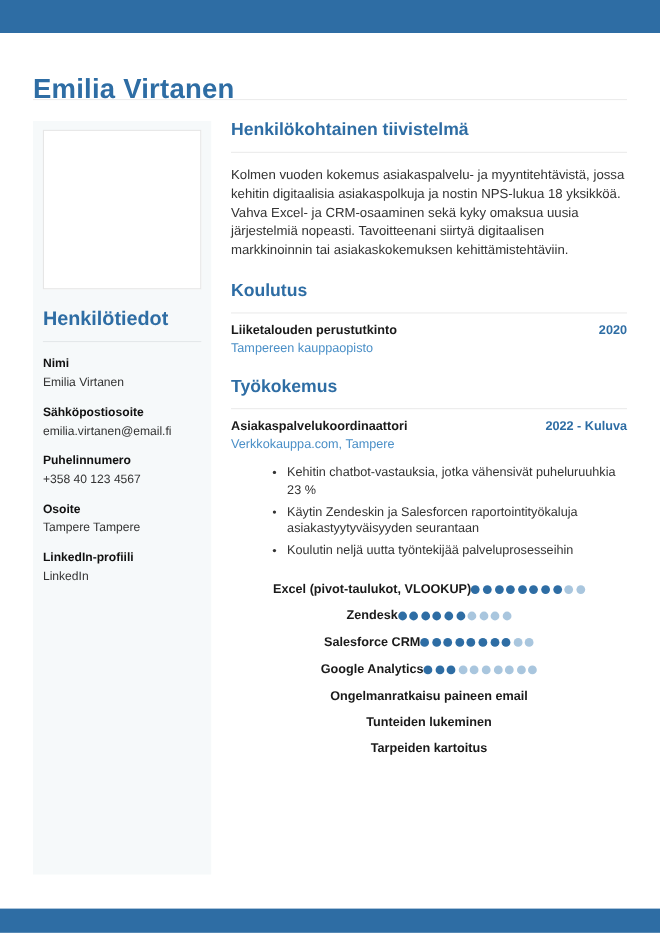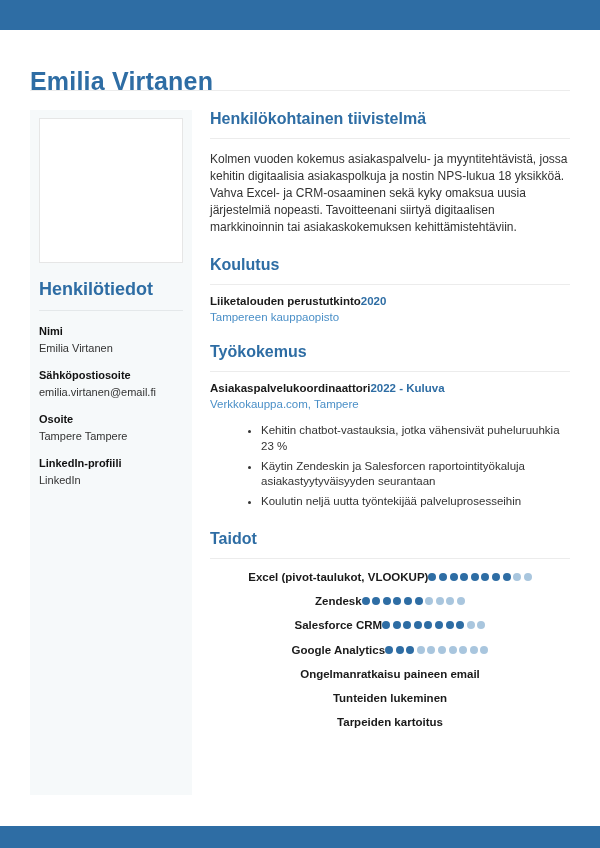--- a/index.html
+++ b/index.html
@@ -43,21 +43,21 @@
 
   
   .main{position:absolute;left:210px;top:104px;width:360px;}
   .section-heading{
     font-size:16px;font-weight:bold;color:var(--accent);
     padding:6px 0 10px 0;border-bottom:1px solid var(--rule);
   }
   .summary-text{font-size:12px;line-height:17px;color:#333;margin:12px 0 14px 0;}
 
   .entry{margin-top:10px;}
-  .entry-head{display:flex;justify-content:flex-start;align-items:baseline;}
+  .entry-head{display:flex;justify-content:space-between;align-items:baseline;}
   .entry-title{font-size:11.5px;font-weight:bold;color:#1a1a1a;}
   .entry-date{font-size:11.5px;font-weight:bold;color:var(--accent);white-space:nowrap;}
   .entry-sub{font-size:11.5px;color:var(--link);margin-top:4px;}
   .entry ul{margin:13px 0 10px 0;padding-left:19px;}
   .entry li{font-size:11.5px;color:#333;line-height:15.5px;margin-bottom:4.5px;margin-left:32px;}
 
   .section{margin-bottom:6px;}
   .section + .section{margin-top:14px;}
 
   
@@ -84,20 +84,24 @@
       <div class="side-field">
         <div class="side-label">Nimi</div>
         <div class="side-value">Emilia Virtanen</div>
       </div>
 
       <div class="side-field">
         <div class="side-label">Sähköpostiosoite</div>
         <div class="side-value">emilia.virtanen@email.fi</div>
       </div>
 
+      <div class="side-field">
+        <div class="side-label">Puhelinnumero</div>
+        <div class="side-value">+358 40 123 4567</div>
+      </div>
 
       <div class="side-field">
         <div class="side-label">Osoite</div>
         <div class="side-value">Tampere Tampere</div>
       </div>
 
       <div class="side-field">
         <div class="side-label">LinkedIn-profiili</div>
         <div class="side-value">LinkedIn</div>
       </div>
@@ -142,21 +146,20 @@
               <li>Käytin Zendeskin ja Salesforcen raportointityökaluja asiakastyytyväisyyden seurantaan</li>
 
               <li>Koulutin neljä uutta työntekijää palveluprosesseihin</li>
             </ul>
         </div>
 
       </div>
   </section>
 
   <section class="section">
-    <div class="section-heading">Taidot</div>
     <div class="skills-list">
 
         <div class="skill-row">
           <span class="skill-name">Excel (pivot-taulukot, VLOOKUP)</span>
           <span class="dots">
             <span class="dot filled"></span>
             <span class="dot filled"></span>
             <span class="dot filled"></span>
             <span class="dot filled"></span>
             <span class="dot filled"></span>

